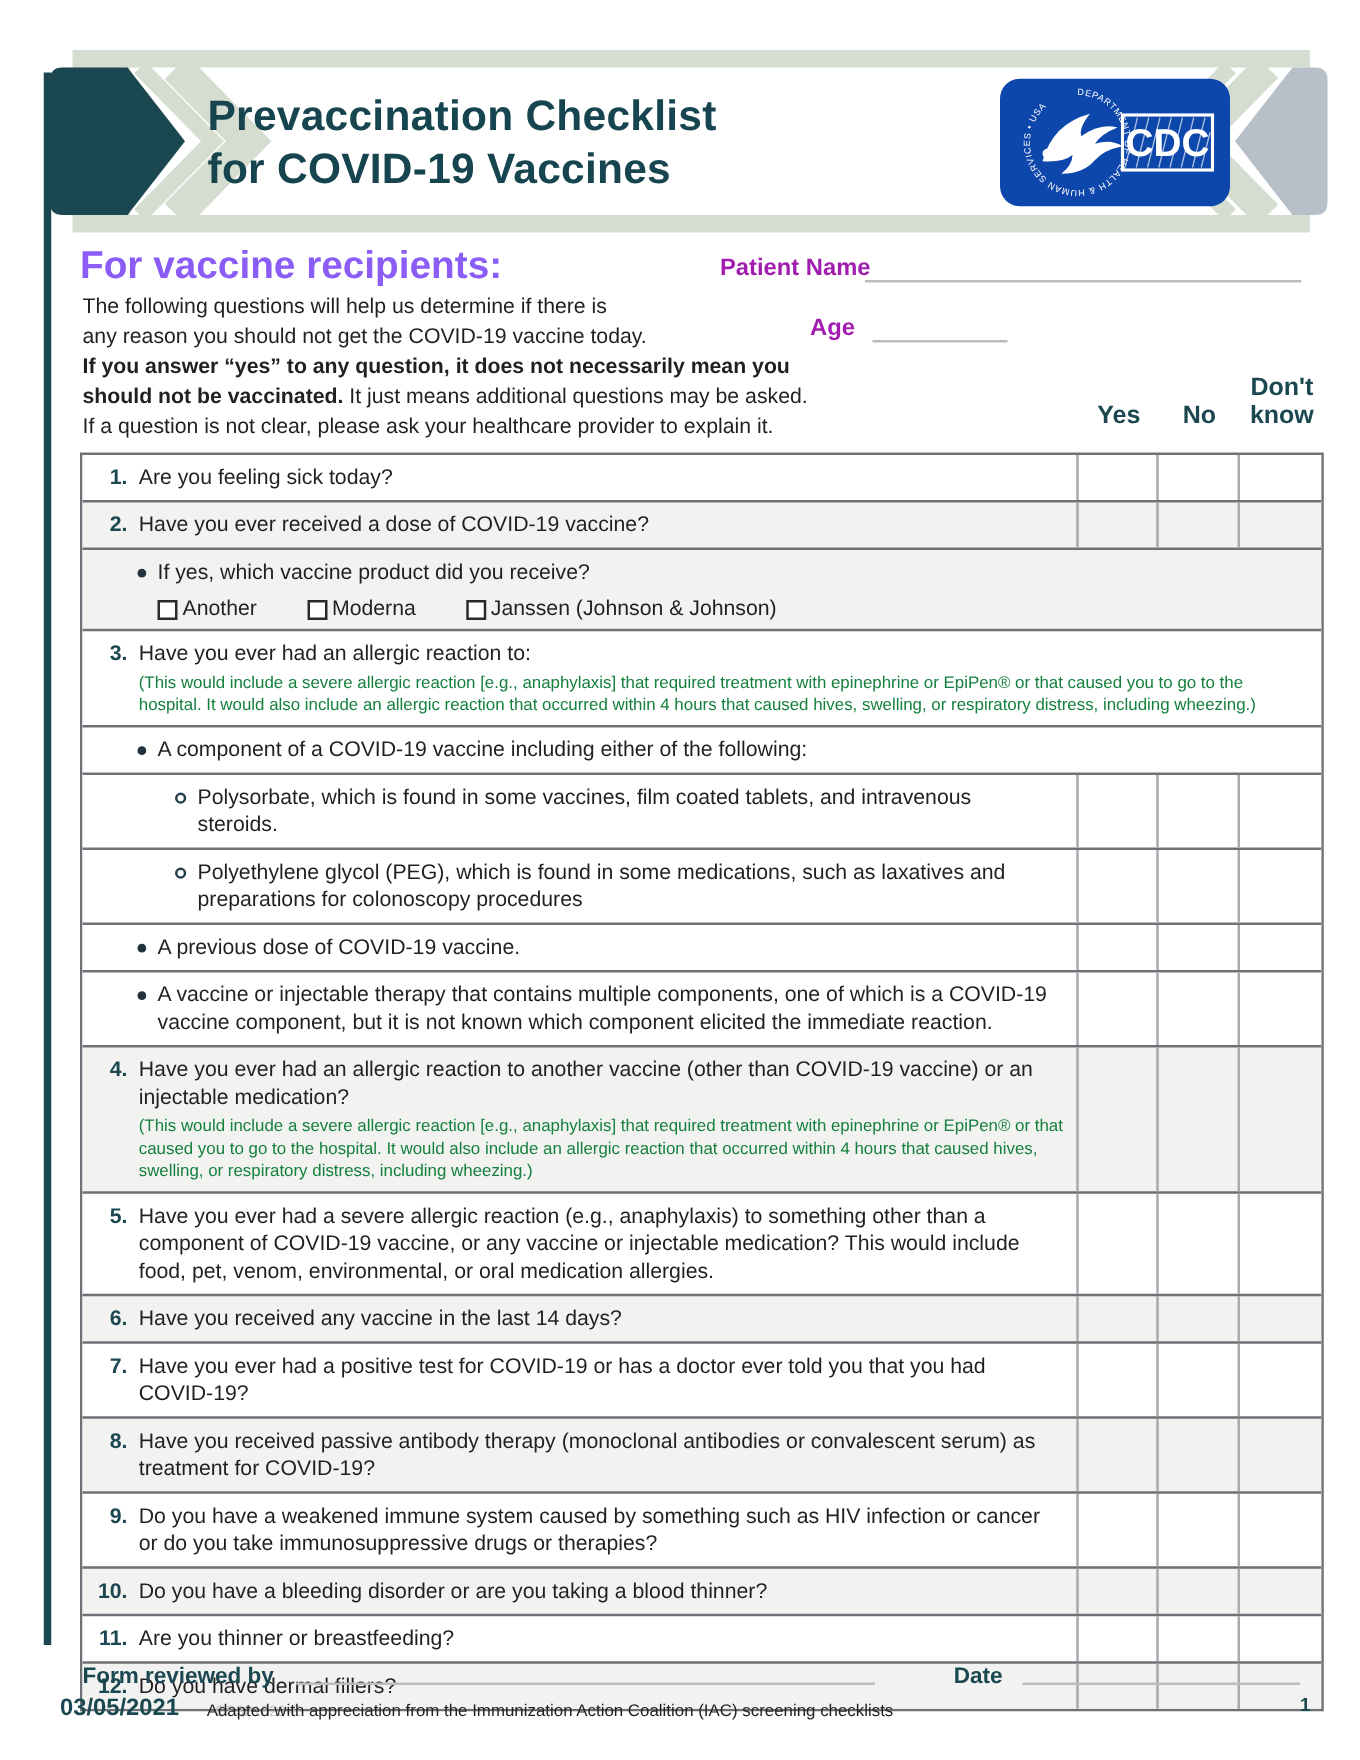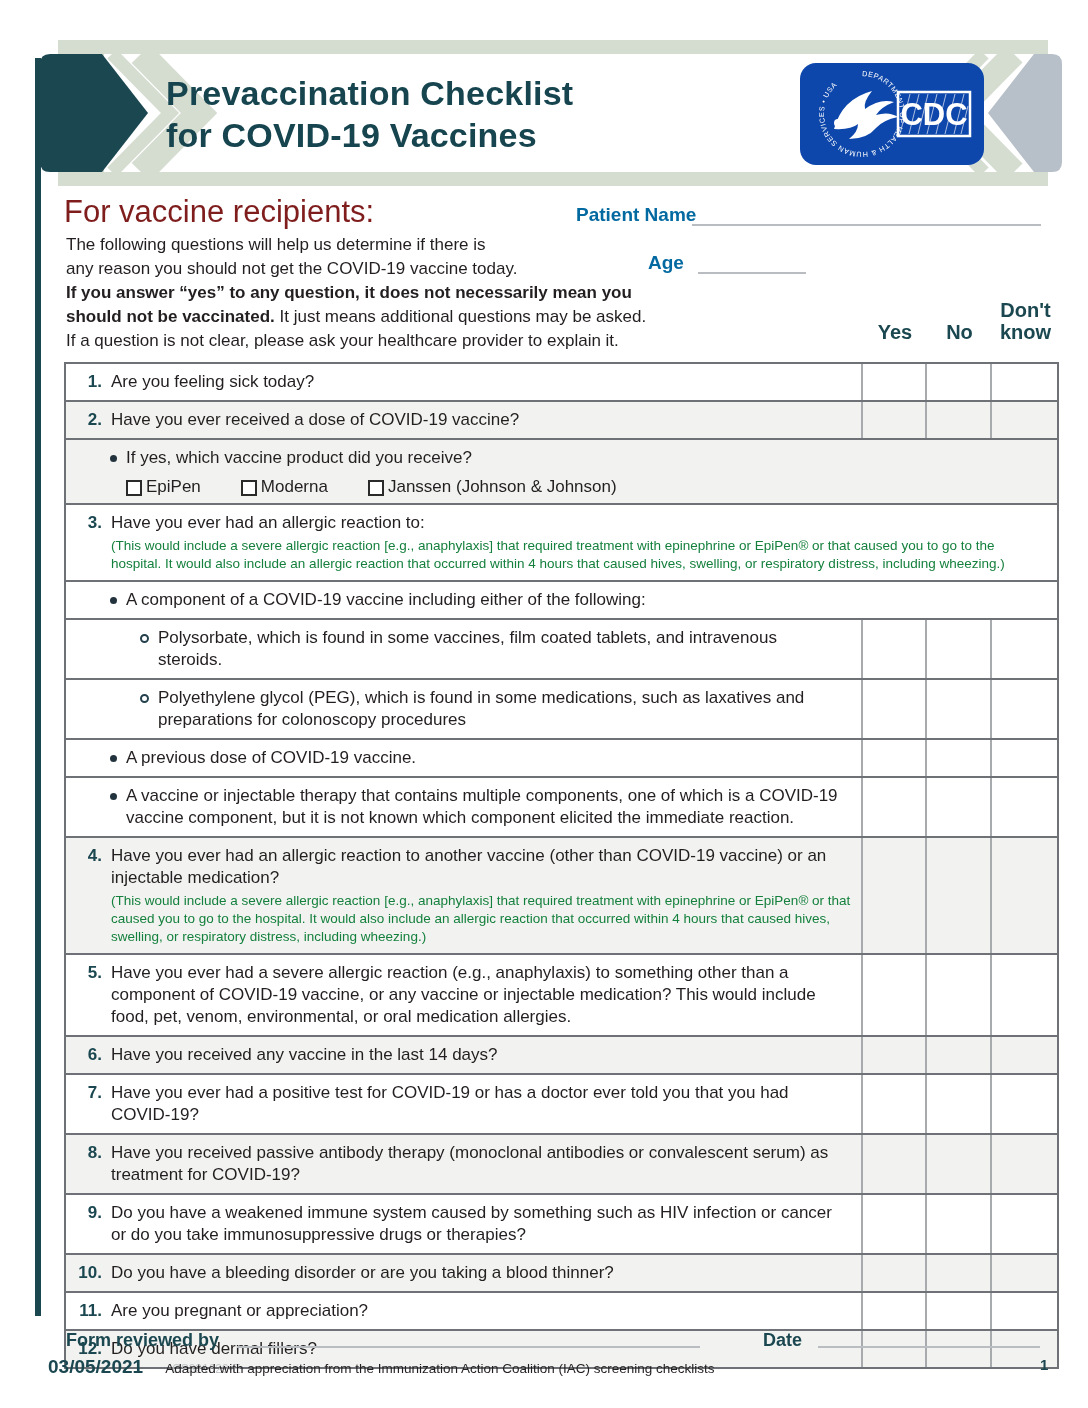--- a/index.html
+++ b/index.html
@@ -8,25 +8,25 @@
          font-family:"Liberation Sans","DejaVu Sans",sans-serif; color:#231f20; }
   .abs { position:absolute; }
 
   
   #banner-svg { position:absolute; left:0; top:0; }
   .title { left:166px; top:72px; font-size:34px; font-weight:bold; color:#17454f;
            line-height:42px; letter-spacing:.2px; }
   .left-bar { left:35px; top:58px; width:6px; height:1258px; background:#1b4750; }
 
   
-  .intro-heading { left:64px; top:194px; font-size:31px; font-weight:400; color:#7f1d1d; }
+  .intro-heading { left:64px; top:194px; font-size:31px; font-weight:700; color:#8b5cf6; }
   .intro-par { left:66px; top:233px; width:620px; font-size:17px; line-height:24px; }
   .intro-par .b { font-weight:bold; }
 
-  .field-label { font-size:19px; font-weight:bold; color:#0369a1; }
+  .field-label { font-size:19px; font-weight:bold; color:#a21caf; }
   .pn-label { left:576px; top:204px; }
   .pn-line  { left:692px; top:206px; width:349px; height:20px; border-bottom:2px solid #b9bdc1; }
   .age-label { left:648px; top:252px; }
   .age-line  { left:698px; top:254px; width:108px; height:20px; border-bottom:2px solid #b9bdc1; }
 
   .ans-header { left:863px; top:293px; width:196px; height:56px; display:flex; align-items:flex-end; }
   .ans-header .col { text-align:center; font-size:20px; font-weight:bold; color:#1b4750; line-height:22px; padding-bottom:6px; }
   .ans-header .c1 { width:64px; } .ans-header .c2 { width:65px; } .ans-header .c3 { width:67px; }
 
   
@@ -160,21 +160,21 @@
       <div class="cell c3"></div>
     </div>
     <div class="row shaded">
       <div class="q lvl1">
         <span class="bullet dot"></span>
         <div class="txt">
           <div class="qtext">If yes, which vaccine product did you receive?</div>
           <div class="opts">
             <span class="opt">
               <span class="chk"></span>
-              <span class="opt-label">EpiPen</span>
+              <span class="opt-label">Another</span>
             </span>
             <span class="opt">
               <span class="chk"></span>
               <span class="opt-label">Moderna</span>
             </span>
             <span class="opt">
               <span class="chk"></span>
               <span class="opt-label">Janssen (Johnson &amp; Johnson)</span>
             </span>
           </div>
@@ -317,21 +317,21 @@
         </div>
       </div>
       <div class="cell c1"></div>
       <div class="cell c2"></div>
       <div class="cell c3"></div>
     </div>
     <div class="row">
       <div class="q">
         <span class="num">11.</span>
         <div class="txt">
-          <div class="qtext">Are you pregnant or appreciation?</div>
+          <div class="qtext">Are you thinner or breastfeeding?</div>
         </div>
       </div>
       <div class="cell c1"></div>
       <div class="cell c2"></div>
       <div class="cell c3"></div>
     </div>
     <div class="row shaded">
       <div class="q">
         <span class="num">12.</span>
         <div class="txt">

